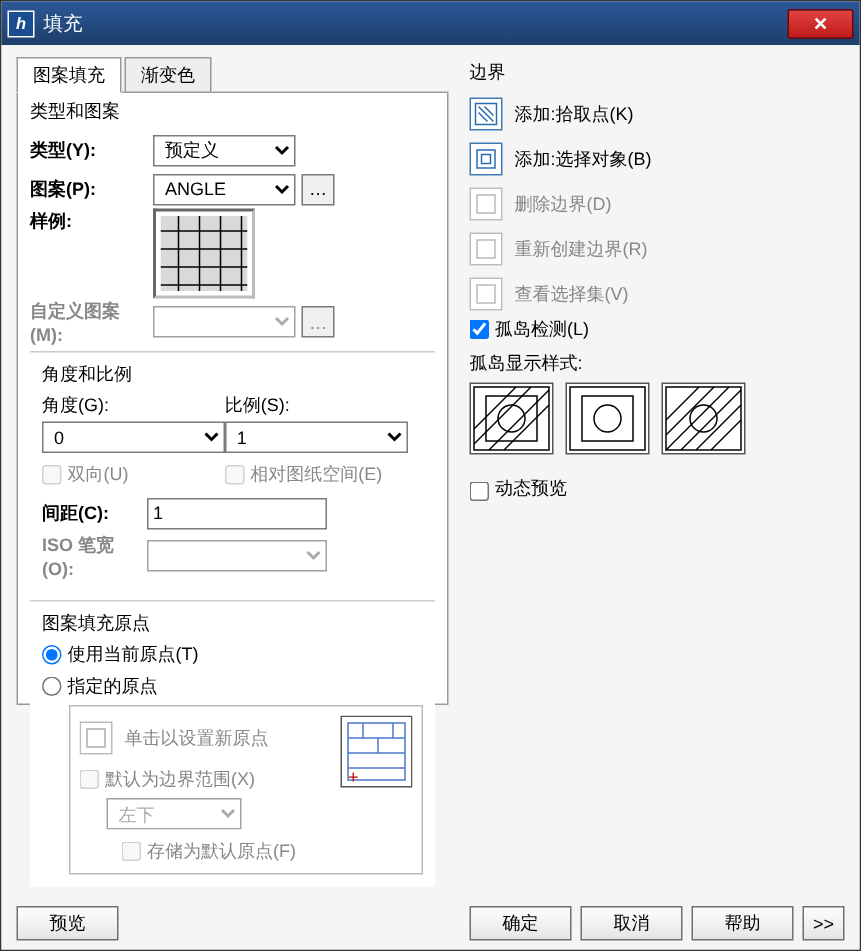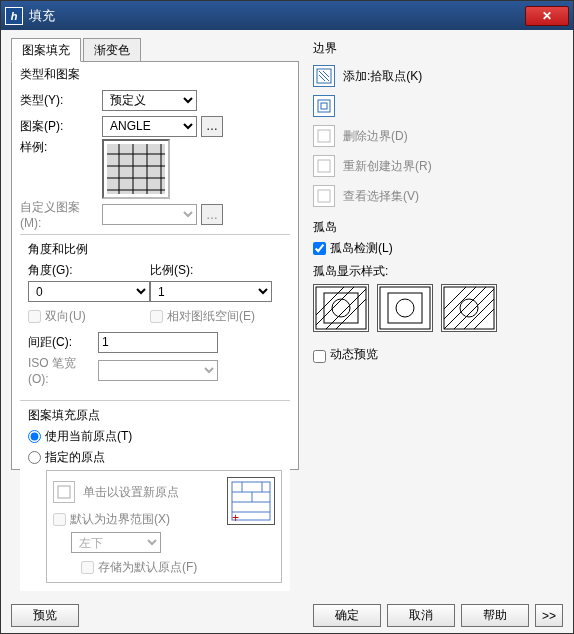--- a/index.html
+++ b/index.html
@@ -14,21 +14,21 @@
 .colL { width: 288px; }
 .colR { flex: 1; }
 .tabs { display: flex; height: 24px; margin-bottom: -1px; }
 .tab { padding: 3px 10px; border: 1px solid #999; background: #eee; margin-right: 2px; cursor:pointer;}
 .tab.active { background: #fff; border-bottom: 1px solid #fff; }
 .group { border: 1px solid #aaa; padding: 6px 8px 8px 8px; margin-bottom: 6px; position:relative; background:#fff;}
 .group.inpanel{border:none;border-top:1px solid #ccc;margin-top:4px;padding-top:8px;}
 .grouptitle { position:relative; top:-2px; font-size:12px; margin-bottom:2px;}
 .panel { border:1px solid #999; background:#fff; padding:6px 8px; }
 .row { display: flex; align-items: center; min-height: 26px; gap:4px;}
-.lbl { width: 78px; }
+.lbl { width: 78px; font-weight: bold; }
 .lbl.dim,.dim{color:#888;}
 select,input[type=text]{height:21px;border:1px solid #7a7a7a;background:#fff;padding:0 3px;}
 select{width:95px;}
 input[type=text]{width:95px;}
 .swatch { width:68px;height:60px;border:2px inset #bbb;background:#fff;display:flex;align-items:center;justify-content:center;}
 .swbtn{width:22px;height:21px;border:1px solid #7a7a7a;background:#f0f0f0;display:flex;align-items:center;justify-content:center;cursor:pointer;}
 .chk { display:flex;align-items:center;gap:4px; }
 .chk input{width:13px;height:13px;}
 .rlbl{display:block;margin-bottom:2px;}
 .half{width:48%;}
@@ -199,20 +199,21 @@
             </div>
           <span>添加:拾取点(K)</span>
         </div>
         <div class="bndrow">
           <div class="bicon">
               <svg width="16" height="16">
                 <rect x="2" y="2" width="12" height="12" fill="none" stroke="#2b6cb0"></rect>
                 <rect x="5" y="5" width="6" height="6" fill="none" stroke="#2b6cb0"></rect>
               </svg>
             </div>
+          <span>添加:选择对象(B)</span>
         </div>
         <div class="bndrow dim">
           <div class="bicon dim">
               <svg width="16" height="16">
                 <rect x="2" y="2" width="12" height="12" fill="none" stroke="#bbb"></rect>
               </svg>
             </div>
           <span>删除边界(D)</span>
         </div>
         <div class="bndrow dim">
@@ -225,21 +226,20 @@
         </div>
         <div class="bndrow dim">
           <div class="bicon dim">
               <svg width="16" height="16">
                 <rect x="2" y="2" width="12" height="12" fill="none" stroke="#bbb"></rect>
               </svg>
             </div>
           <span>查看选择集(V)</span>
         </div>
 
-        <div class="grouptitle" style="margin-top:10px;">孤岛</div>
         <label class="chk">
             <input type="checkbox" checked="" style="">
             <span>孤岛检测(L)</span>
           </label>
         <div style="margin-top:6px;">孤岛显示样式:</div>
         <div class="island-thumbs">
           <div class="ithumb"><svg width="54" height="46">
                 <g stroke="#000" fill="none">
                   <rect x="2" y="2" width="50" height="42"></rect>
                   <rect x="10" y="8" width="34" height="30"></rect>

